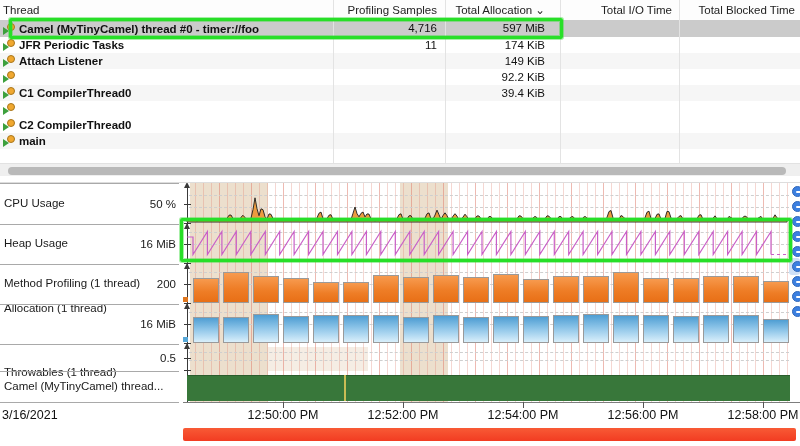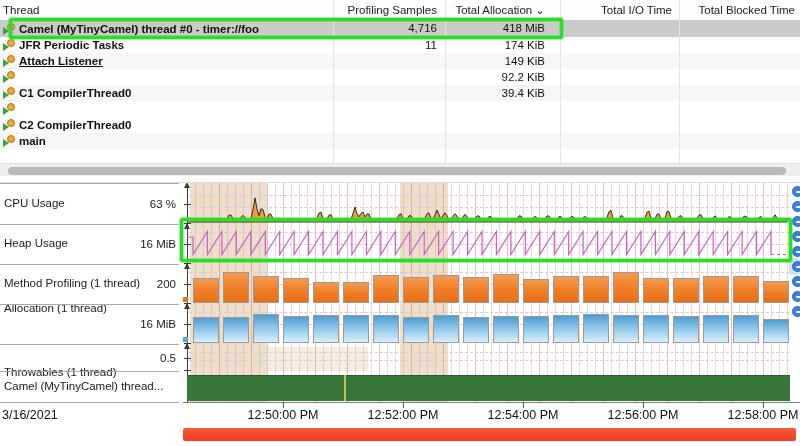--- a/index.html
+++ b/index.html
@@ -69,39 +69,39 @@
     <div class="t-rows" id="t-rows">
         <div class="t-row" style="height: 17px; background: rgb(203, 203, 203);">
           <div class="t-cell t-name" style="width: 333px; text-align: left; padding-right: 0px;">
             <span class="th-icon">
               <span class="tri"></span>
               <span class="orb"></span>
             </span>
             <span>Camel (MyTinyCamel) thread #0 - timer://foo</span>
           </div>
           <div class="t-cell" style="width: 112px; text-align: right; padding-right: 8px;">4,716</div>
-          <div class="t-cell" style="width: 115px; text-align: right; padding-right: 15px;">418 MiB</div>
+          <div class="t-cell" style="width: 115px; text-align: right; padding-right: 15px;">597 MiB</div>
           <div class="t-cell" style="width: 119px; text-align: right; padding-right: 7px;"></div>
           <div class="t-cell" style="width: 121px; text-align: right; padding-right: 5px;"></div>
         </div>
         <div class="t-row" style="height: 16px; background: rgb(255, 255, 255);">
           <div class="t-cell t-name" style="width: 333px; text-align: left; padding-right: 0px;">
             <span class="th-icon">
               <span class="tri"></span>
               <span class="orb"></span>
             </span>
             <span>JFR Periodic Tasks</span>
           </div>
           <div class="t-cell" style="width: 112px; text-align: right; padding-right: 8px;">11</div>
           <div class="t-cell" style="width: 115px; text-align: right; padding-right: 15px;">174 KiB</div>
           <div class="t-cell" style="width: 119px; text-align: right; padding-right: 7px;"></div>
           <div class="t-cell" style="width: 121px; text-align: right; padding-right: 5px;"></div>
         </div>
         <div class="t-row" style="height: 16px; background: rgb(246, 246, 246);">
-          <div class="t-cell t-name" style="width: 333px; text-align: left; padding-right: 0px; text-decoration: underline;">
+          <div class="t-cell t-name" style="width: 333px; text-align: left; padding-right: 0px;">
             <span class="th-icon">
               <span class="tri"></span>
               <span class="orb"></span>
             </span>
             <span>Attach Listener</span>
           </div>
           <div class="t-cell" style="width: 112px; text-align: right; padding-right: 8px;"></div>
           <div class="t-cell" style="width: 115px; text-align: right; padding-right: 15px;">149 KiB</div>
           <div class="t-cell" style="width: 119px; text-align: right; padding-right: 7px;"></div>
           <div class="t-cell" style="width: 121px; text-align: right; padding-right: 5px;"></div>
@@ -179,21 +179,21 @@
   </div>
 
   <div class="hscroll-track">
     <div class="hscroll-thumb"></div>
   </div>
 
   <div class="timeline-section">
     <div class="tl-topline"></div>
     <div id="tl-labels">
         <div class="tl-label" style="top: 16.5px;">CPU Usage</div>
-        <div class="tl-tick" style="top: 17.5px;">63 %</div>
+        <div class="tl-tick" style="top: 17.5px;">50 %</div>
         <div class="tl-sep" style="top: 3px;"></div>
         <div class="tl-label" style="top: 57px;">Heap Usage</div>
         <div class="tl-tick" style="top: 58px;">16 MiB</div>
         <div class="tl-sep" style="top: 44px;"></div>
         <div class="tl-label" style="top: 97px;">Method Profiling (1 thread)</div>
         <div class="tl-tick" style="top: 98px;">200</div>
         <div class="tl-sep" style="top: 84px;"></div>
         <div class="tl-label" style="top: 122px;">Allocation (1 thread)</div>
         <div class="tl-tick" style="top: 138px;">16 MiB</div>
         <div class="tl-sep" style="top: 124px;"></div>

